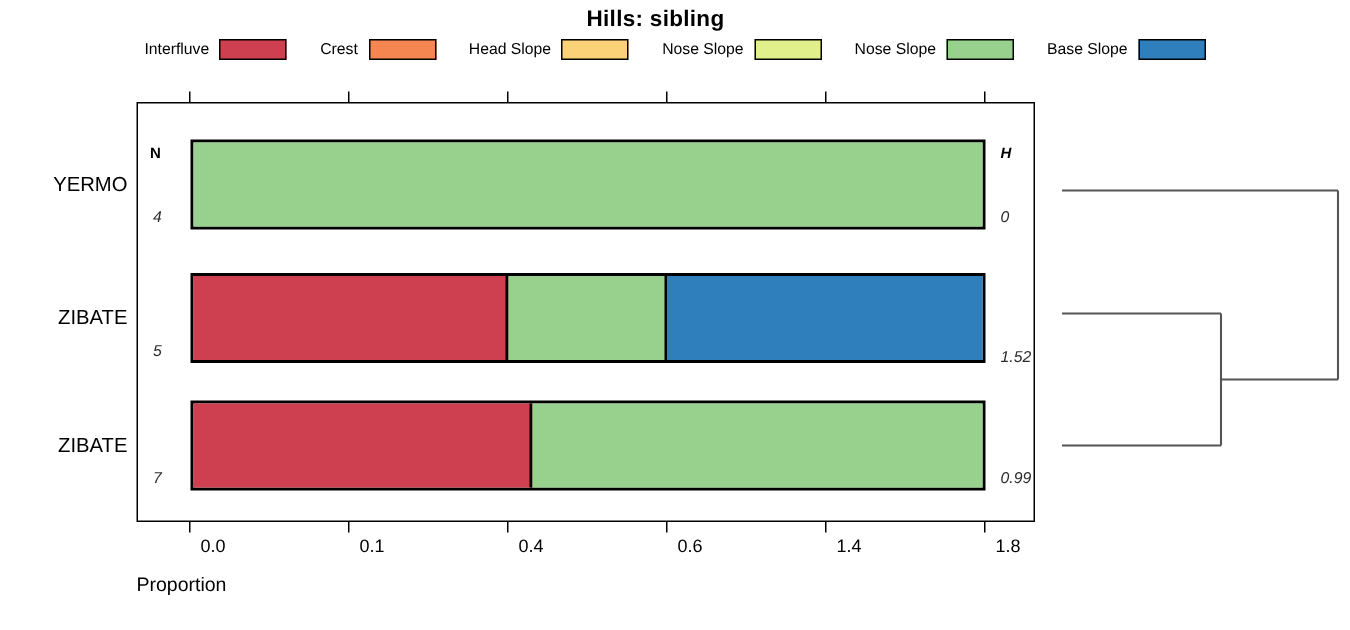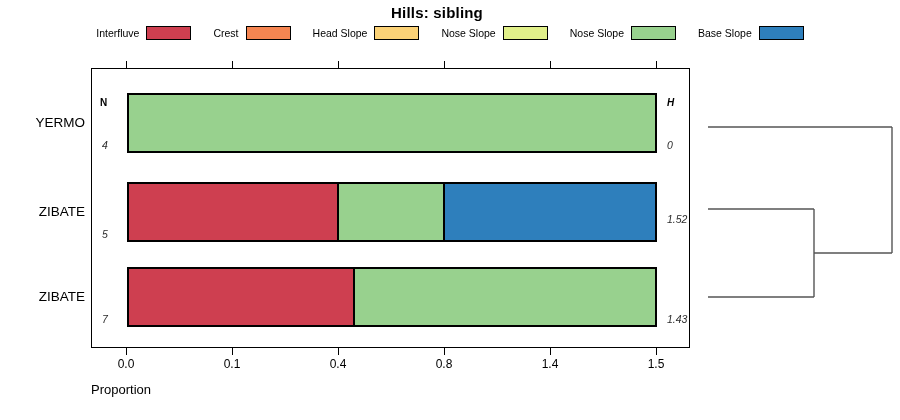--- a/index.html
+++ b/index.html
@@ -149,20 +149,21 @@
     width: 1px;
     height: 7px;
     background: #000000;
   }
   .x-tick-label {
     position: absolute;
     top: 9px;
     font-size: 12px;
     transform: translateX(-50%);
     white-space: nowrap;
+    margin-left: 16px;
   }
   
   #x-axis-top {
     position: absolute;
     left: 91px;
     top: 61px;
     width: 599px;
     height: 8px;
   }
   .x-tick-top {
@@ -240,22 +241,22 @@
 
 <div id="plot-panel">
 
   <span class="n-head" style="top:28px">N</span>
   <span class="n-value" style="top:70px">4</span>
   <span class="n-value" style="top:159px">5</span>
   <span class="n-value" style="top:244px">7</span>
 
   <span class="h-head" style="top:28px">H</span>
   <span class="h-value" style="top:70px">0</span>
-  <span class="h-value" style="top:144px">1.52</span>
-  <span class="h-value" style="top:244px">1.43</span>
+  <span class="h-value" style="top:163px">1.52</span>
+  <span class="h-value" style="top:244px">0.99</span>
 
   <div class="bar-row" id="bar-row-0">
     <div class="bar-seg" style="width:100%;background:#98D18E"></div>
   </div>
 
   <div class="bar-row" id="bar-row-1">
     <div class="bar-seg" style="width:40%;background:#CE3F50"></div>
     <div class="bar-seg" style="width:20%;background:#98D18E"></div>
     <div class="bar-seg" style="width:40%;background:#2E7FBC"></div>
   </div>
@@ -270,23 +271,23 @@
   <span class="x-tick" style="left:35px"></span>
   <span class="x-tick" style="left:141px"></span>
   <span class="x-tick" style="left:247px"></span>
   <span class="x-tick" style="left:353px"></span>
   <span class="x-tick" style="left:459px"></span>
   <span class="x-tick" style="left:565px"></span>
 
   <span class="x-tick-label" style="left:35px">0.0</span>
   <span class="x-tick-label" style="left:141px">0.1</span>
   <span class="x-tick-label" style="left:247px">0.4</span>
-  <span class="x-tick-label" style="left:353px">0.8</span>
+  <span class="x-tick-label" style="left:353px">0.6</span>
   <span class="x-tick-label" style="left:459px">1.4</span>
-  <span class="x-tick-label" style="left:565px">1.5</span>
+  <span class="x-tick-label" style="left:565px">1.8</span>
 </div>
 <div id="x-axis-title">Proportion</div>
 
 <div id="dendrogram">
   <svg width="200" height="280" viewBox="0 0 200 280">
 
     <path d="M 8 59 L 192 59" stroke="#555555" stroke-width="1.4" fill="none"></path>
 
     <path d="M 8 141 L 114 141" stroke="#555555" stroke-width="1.4" fill="none"></path>
 

